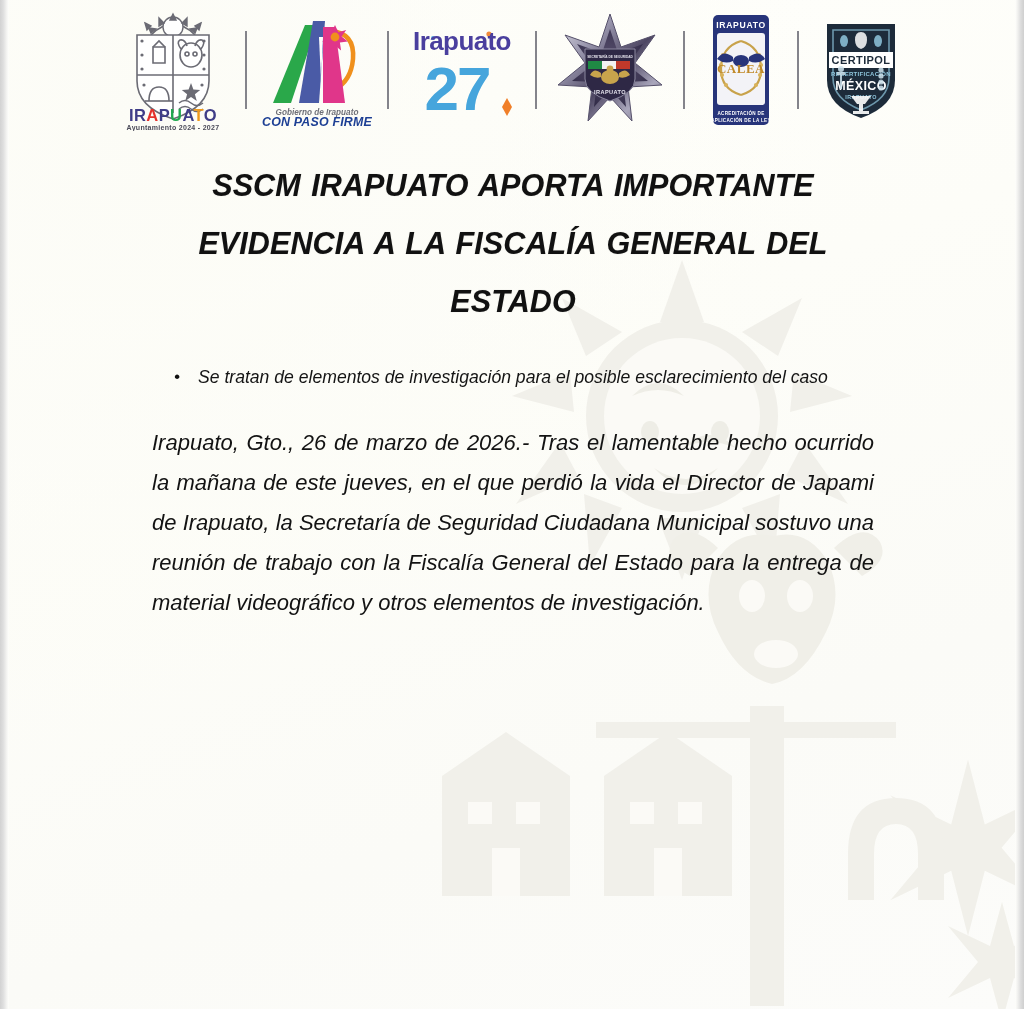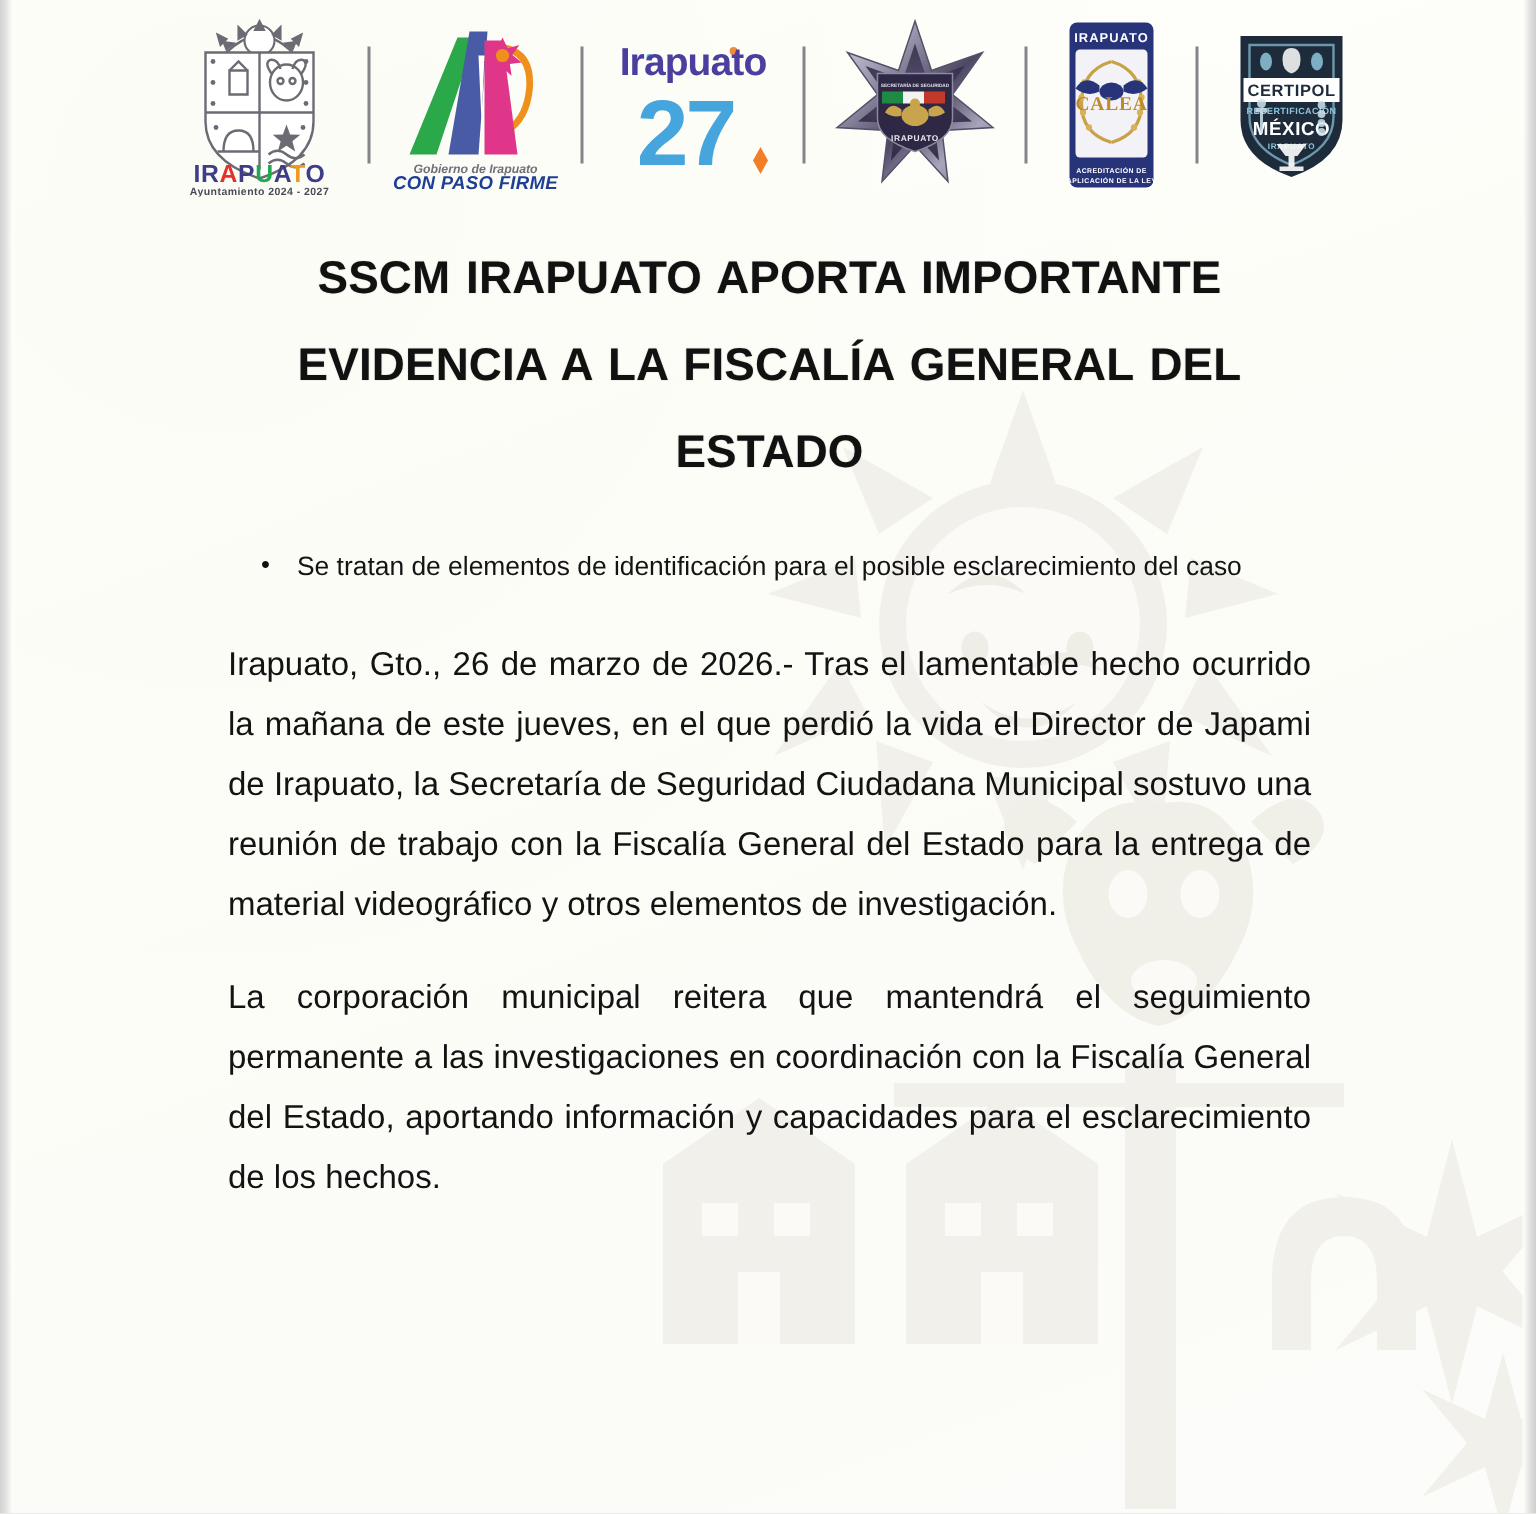--- a/index.html
+++ b/index.html
@@ -85,20 +85,21 @@
     margin: 0 14px;
     opacity: .85;
   }
   .logo-svg { display: block; }
 
   
   #content {
     position: relative;
     z-index: 10;
     padding: 0 150px 0 152px;
+    font-style: italic;
   }
   h1#headline {
     margin: 16px 0 0 0;
     text-align: center;
     font-family: "Liberation Sans", sans-serif;
     font-weight: bold;
     font-size: 30.5px;
     line-height: 58px;
     letter-spacing: .1px;
     color: #111;
@@ -433,21 +434,20 @@
       </svg>
     </div>
 
   </div>
 
   <div id="content">
 
     <h1 id="headline">SSCM IRAPUATO APORTA IMPORTANTE EVIDENCIA A LA FISCALÍA GENERAL DEL ESTADO</h1>
 
     <ul id="bullets">
-      <li>Se tratan de elementos de identificación para el posible esclarecimiento del caso</li>
+      <li>Se tratan de elementos de investigación para el posible esclarecimiento del caso</li>
     </ul>
 
     <p class="para">Irapuato, Gto., 26 de marzo de 2026.- Tras el lamentable hecho ocurrido la mañana de este jueves, en el que perdió la vida el Director de Japami de Irapuato, la Secretaría de Seguridad Ciudadana Municipal sostuvo una reunión de trabajo con la Fiscalía General del Estado para la entrega de material videográfico y otros elementos de investigación.</p>
-    <p class="para">La corporación municipal reitera que mantendrá el seguimiento permanente a las investigaciones en coordinación con la Fiscalía General del Estado, aportando información y capacidades para el esclarecimiento de los hechos.</p>
 
   </div>
 
 </div>
 
 </body></html>

